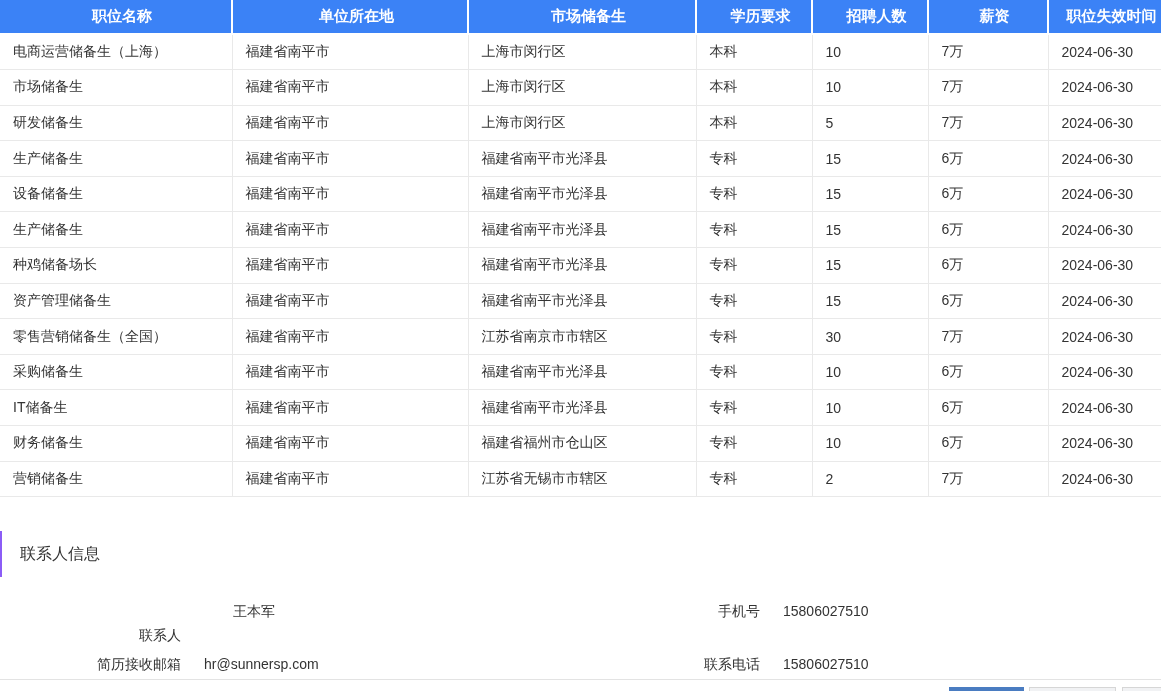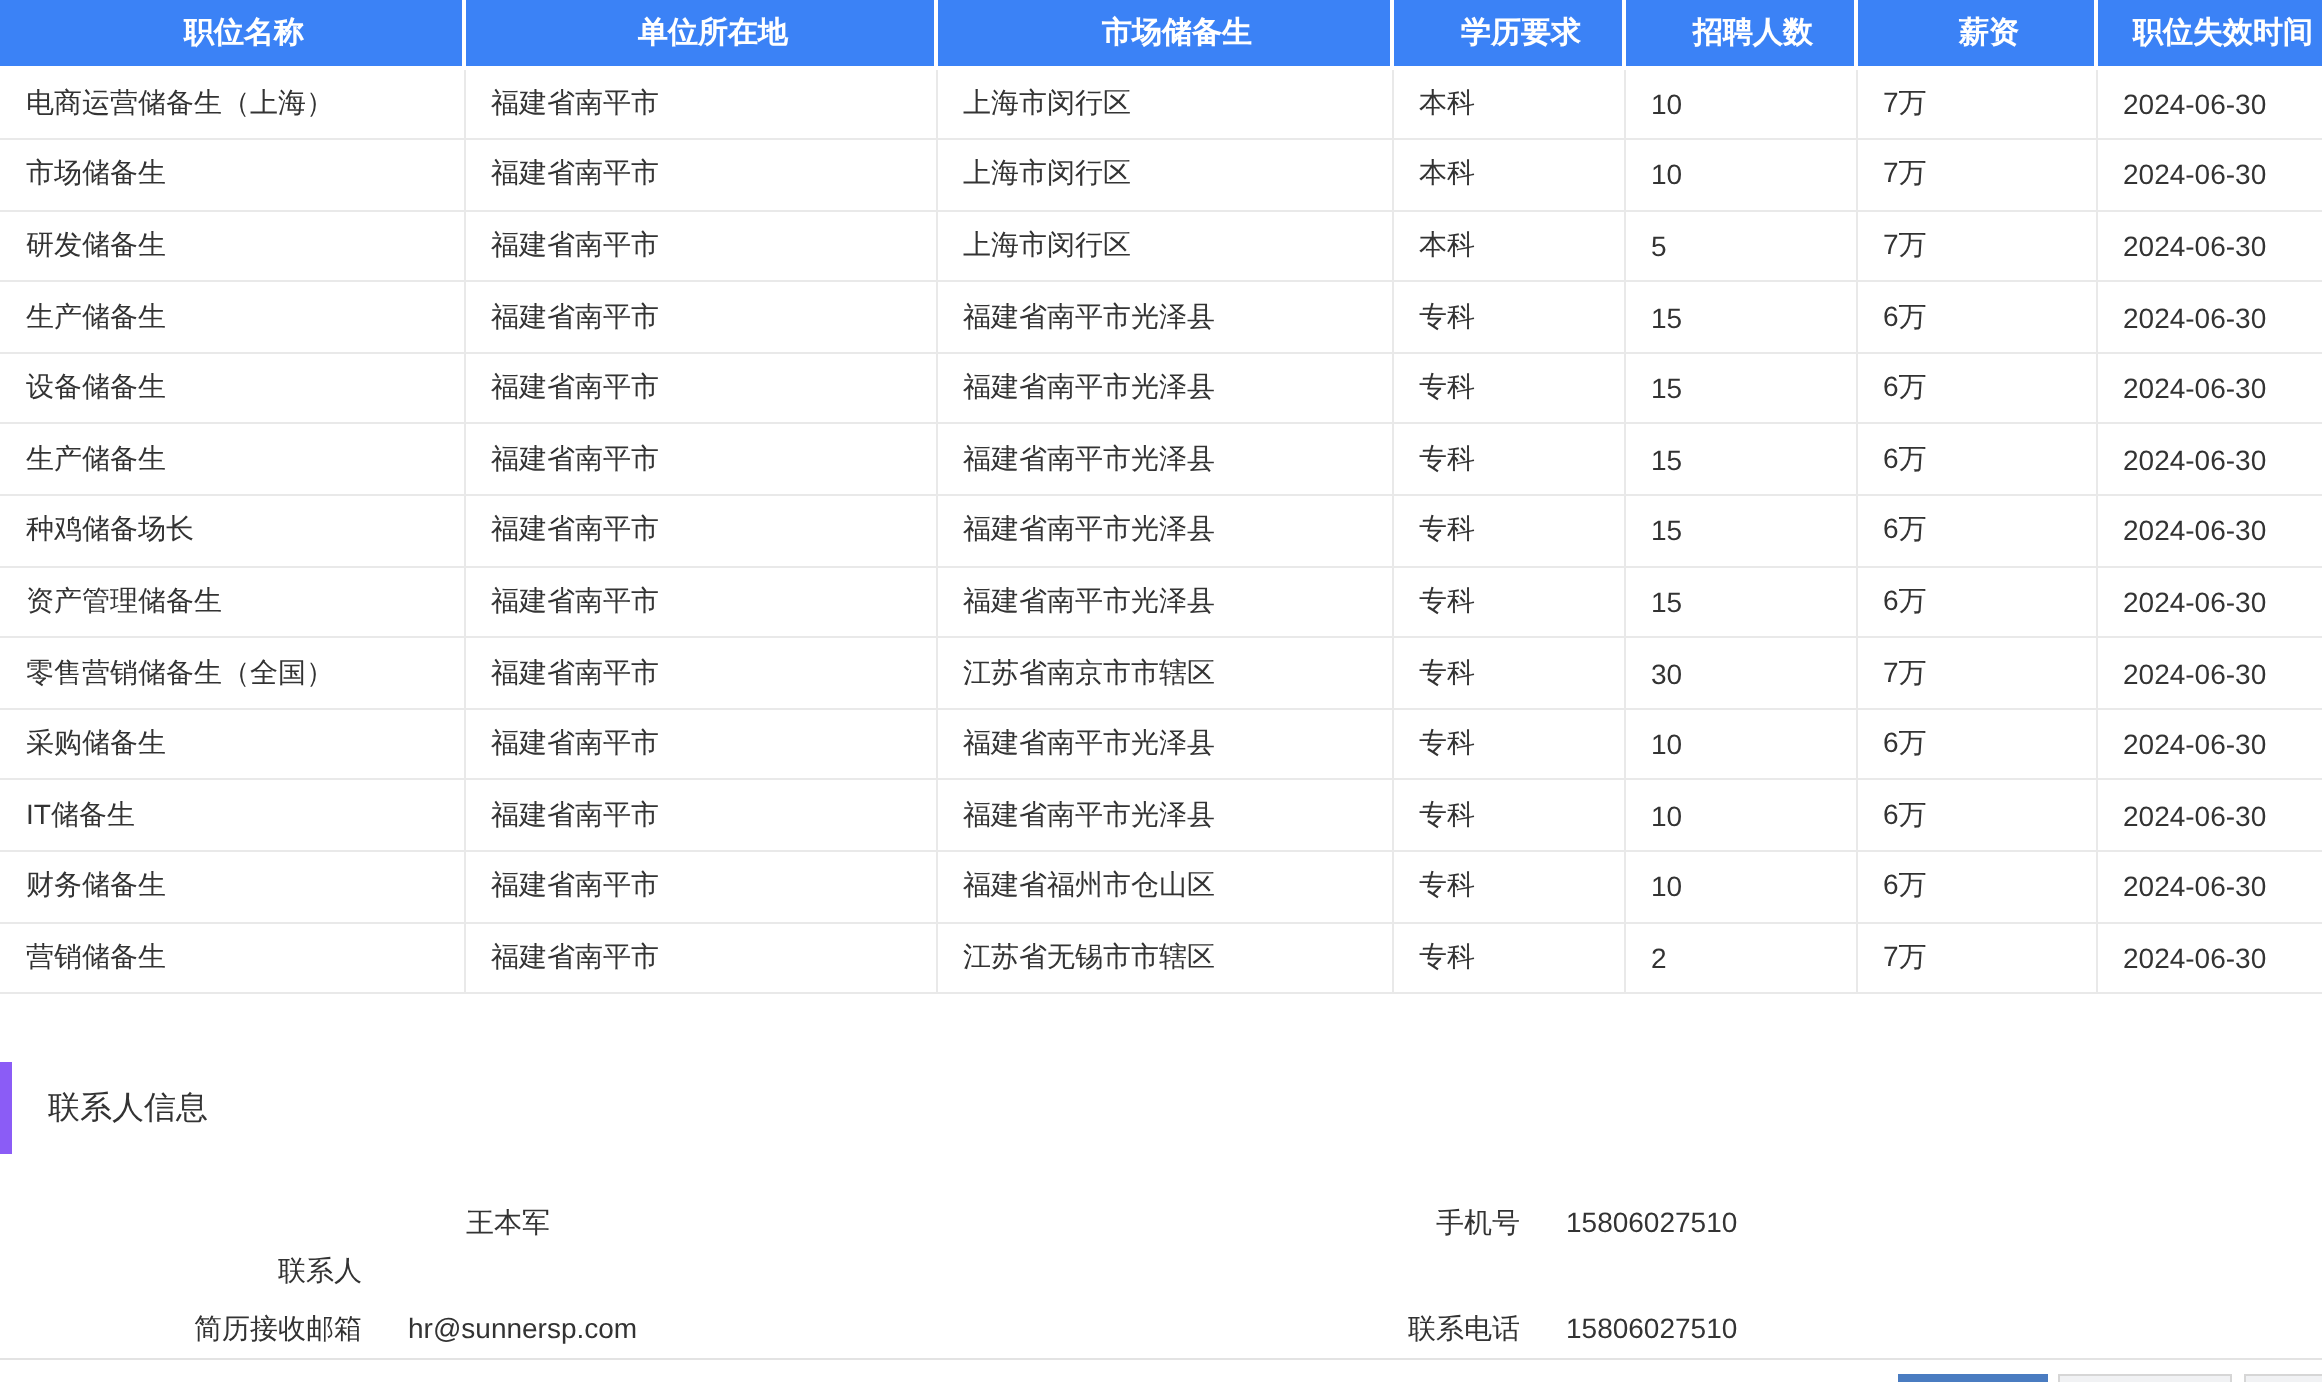--- a/index.html
+++ b/index.html
@@ -47,21 +47,21 @@
   }
   table.job-table tbody td:last-child { border-right: none; }
 
   
   .contact-title {
     position: absolute;
     top: 531px; left: 0;
     height: 46px;
     display: flex;
     align-items: center;
-    border-left: 6px solid #8b5cf6;
+    border-left: 2px solid #8b5cf6;
     padding-left: 18px;
     font-size: 16px;
     color: #333333;
   }
   .field-label, .field-value {
     position: absolute;
     font-size: 14px;
     color: #333333;
     line-height: 18px;
     white-space: nowrap;

